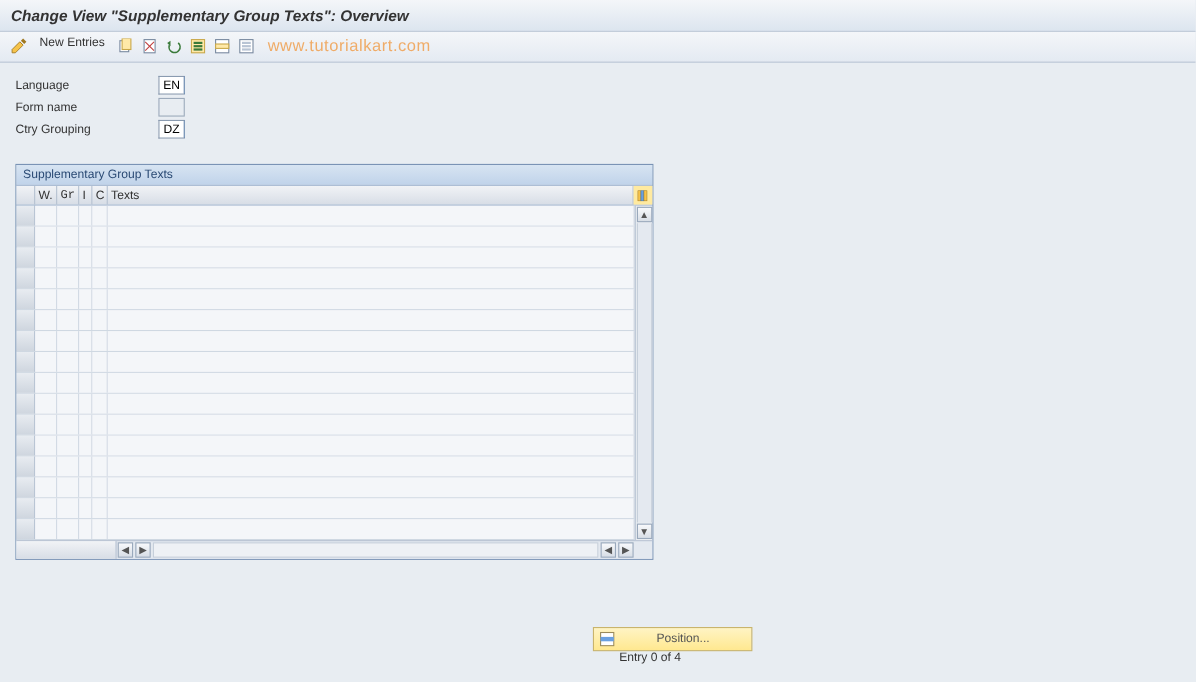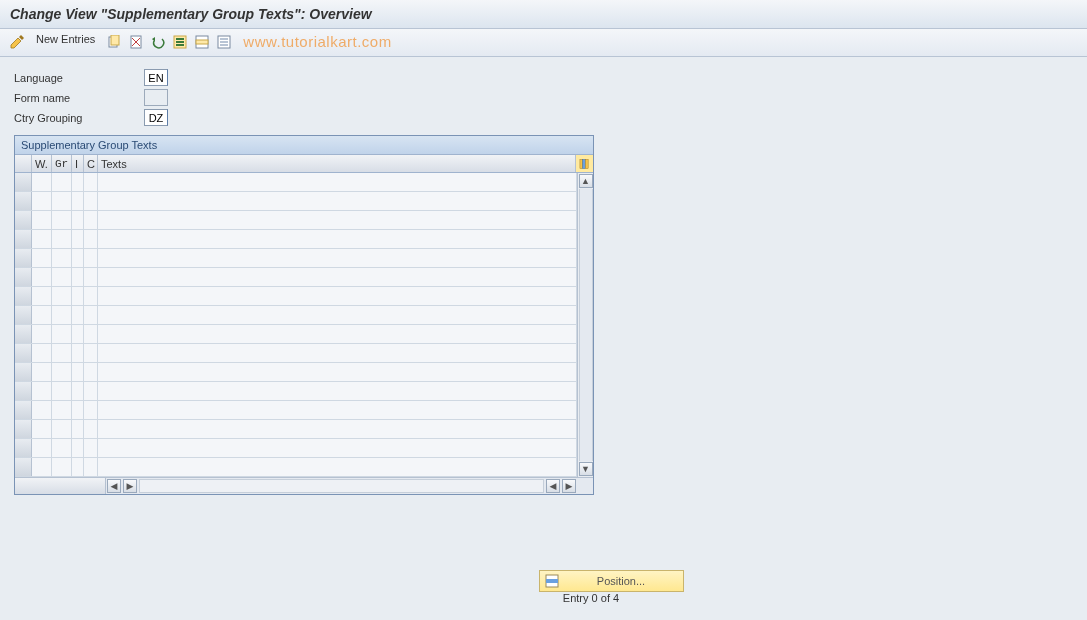--- a/index.html
+++ b/index.html
@@ -68,21 +68,21 @@
       background: #fff;
       padding: 0 2px;
       font-size: 11px;
       font-family: inherit;
       text-align: center;
     }
     .form-input.small { width: 24px; border-right: 1px solid #5e7ea8;}
     .form-input.blank { width: 24px; background: #e8edf2; border:1px solid #9caabb;}
 
     .table-wrap {
-      margin: 0 14px;
+      margin: 14px 14px;
       width: 580px;
       border: 1px solid #7a93b5;
       background: #e2e8ee;
     }
     .table-title {
       background: linear-gradient(to bottom, #d7e4f2 0%, #c0d3ea 100%);
       color: #2a4a74;
       padding: 3px 6px;
       border-bottom: 1px solid #9fb3ce;
       font-size: 11px;

